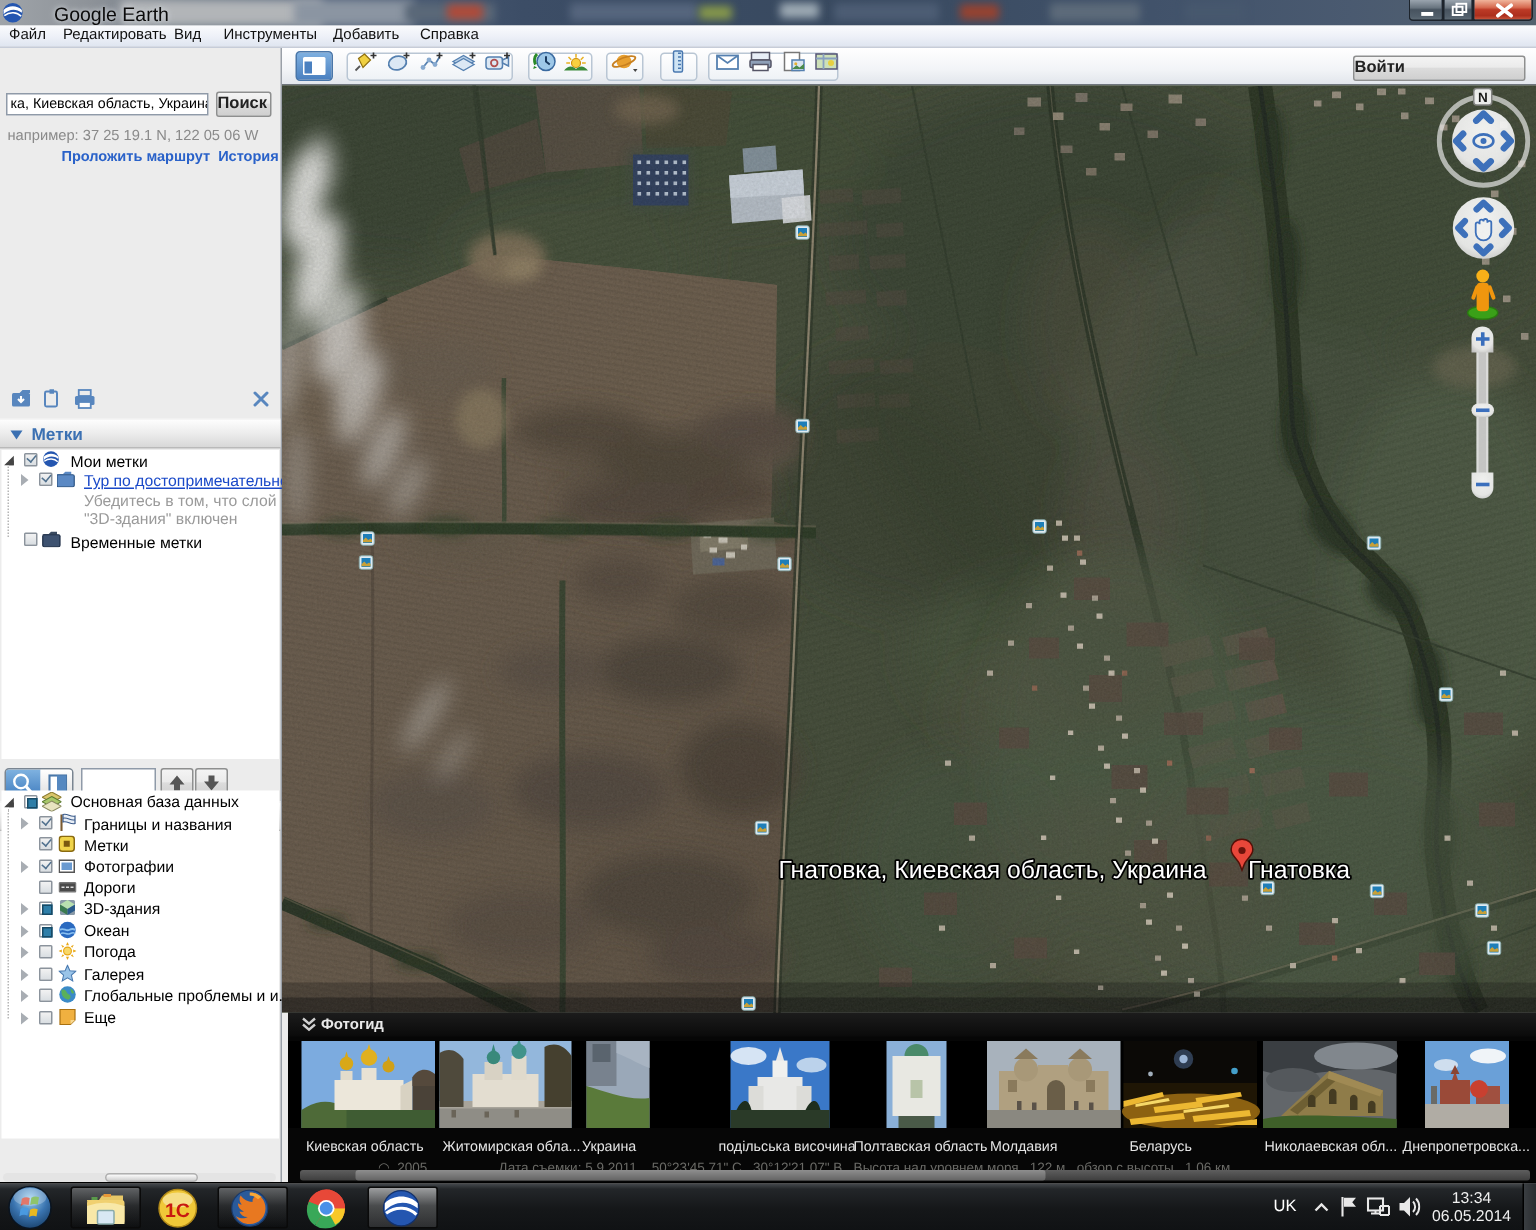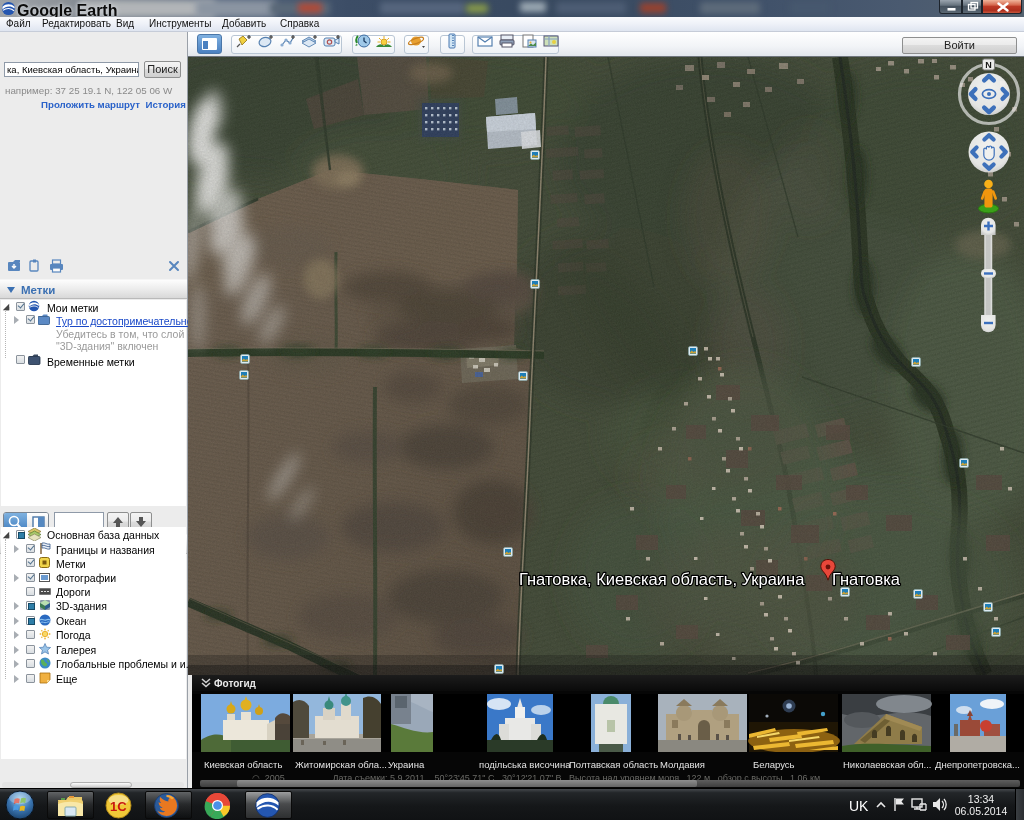--- a/index.html
+++ b/index.html
@@ -2,39 +2,39 @@
 <html><head><meta charset="utf-8">
 <style>
 *{margin:0;padding:0;box-sizing:border-box}
 html,body{width:1024px;height:820px;overflow:hidden;font-family:"Liberation Sans",sans-serif}
 #root{position:absolute;left:0;top:0;width:1024px;height:820px;background:#ececec}
 .abs{position:absolute}
 
 #titlebar{left:0;top:0;width:1024px;height:17px;background:linear-gradient(90deg,#9fa4a9 0,#8d9298 6%,#6f7a87 12%,#50617a 22%,#3c4d66 34%,#38495f 55%,#41526a 75%,#4a5a70 88%,#54626f 100%);overflow:hidden}
 .tb-blob{position:absolute;filter:blur(3px);border-radius:2px}
 #ge-ico{left:1px;top:1px;width:15px;height:15px}
-#title-txt{left:17px;top:2px;font-size:16px;color:#0b0b0b;font-weight:700;text-shadow:0 0 3px #cfd3d8,0 0 5px #cfd3d8}
+#title-txt{left:36px;top:2px;font-size:13px;color:#0b0b0b;font-weight:400;text-shadow:0 0 3px #cfd3d8,0 0 5px #cfd3d8}
 
 #winbtns{left:939px;top:0;width:84px;height:15px}
 .wbtn{position:absolute;top:0;height:14px;border:1px solid #1d242c;border-top:none;background:linear-gradient(180deg,#9aa4ae 0,#68747f 40%,#47535f 50%,#525f6b 85%,#5d6a74 100%);color:#fff}
 #wmin{left:0;width:23px;border-radius:0 0 0 3px}
 #wmax{left:23px;width:20px}
 #wclose{left:43px;width:40px;background:linear-gradient(180deg,#f0b49b 0,#d66a50 38%,#bc3a26 50%,#ad2f1d 80%,#c8563c 100%);border-radius:0 0 3px 0}
 
 #menubar{left:0;top:17px;width:1024px;height:15px;background:linear-gradient(180deg,#fafbfd 0,#eef1f8 50%,#dfe5f0 100%);border-bottom:1px solid #c6ccd8;font-size:10px;color:#111}
 .mitem{position:absolute;top:1px}
 
 #sidebar{left:0;top:32px;width:188px;height:756px;background:#ececec;border-right:1px solid #9aa0a8}
 .phead{position:absolute;left:0;width:187px;height:20px;background:linear-gradient(180deg,#fdfdfd 0,#ececec 50%,#d8d8d8 100%);border-bottom:1px solid #b9b9b9;border-top:1px solid #f5f5f5}
 .phead .tri{position:absolute;left:7px;top:7px;width:0;height:0;border-left:4px solid transparent;border-right:4px solid transparent;border-top:6px solid #3b70b2}
 .phead .ptxt{position:absolute;left:21px;top:4px;font-size:11.5px;font-weight:bold;color:#3b70b2}
 .white{position:absolute;background:#fff}
 
 #s-input{left:4px;top:30px;width:135px;height:15px;background:#fff;border:1px solid #8f9aa8;font-size:9.5px;padding:1px 2px;color:#000;overflow:hidden;white-space:nowrap}
-.w7btn{position:absolute;background:linear-gradient(180deg,#f4f4f4 0,#ebebeb 45%,#dcdcdc 50%,#cfcfcf 100%);border:1px solid #8e8f8f;border-radius:2px;font-weight:normal;color:#222;text-align:center}
+.w7btn{position:absolute;background:linear-gradient(180deg,#f4f4f4 0,#ebebeb 45%,#dcdcdc 50%,#cfcfcf 100%);border:1px solid #8e8f8f;border-radius:2px;font-weight:bold;color:#222;text-align:left}
 #s-hint{left:5px;top:53px;font-size:9.8px;color:#8a8a8a;white-space:nowrap}
 #s-links{left:41px;top:67px;font-size:9.7px;font-weight:bold;color:#2a62c9;white-space:nowrap}
 
 .trow{position:absolute;font-size:10.5px;color:#000;white-space:nowrap}
 .cb{position:absolute;width:9px;height:9px;background:linear-gradient(180deg,#f2f2f2,#d9dee2);border:1px solid #8b939c;border-radius:1px}
 .cb.c:after{content:"";position:absolute;left:1px;top:0px;width:5px;height:3px;border-left:1.6px solid #51718e;border-bottom:1.6px solid #51718e;transform:rotate(-50deg)}
 .cb.p{background:#fff}
 .cb.p:after{content:"";position:absolute;left:1px;top:1px;width:5px;height:5px;background:#2e7ea8;border:1px solid #174a66}
 .expo{position:absolute;width:0;height:0;border-top:4px solid transparent;border-bottom:4px solid transparent;border-left:5px solid #a8adb3}
 
@@ -1063,21 +1063,21 @@
     <circle cx="13.5" cy="13.5" r="4.3" fill="#4a90e8"></circle>
   </svg>
 
   <div class="tkbox" style="left:245px;background:linear-gradient(180deg,rgba(255,255,255,.55),rgba(255,255,255,.22) 45%,rgba(255,255,255,.12))"></div>
   <svg class="abs" style="left:254px;top:3px" width="27" height="27" viewBox="0 0 16 16">
         <circle cx="8" cy="8" r="7" fill="#2456b0" stroke="#12306a" stroke-width=".5"></circle>
         <path d="M1.5 6 C5 2.5,11 2.5,14.5 6 L14.5 8 C10 4.5,5 5.5,1.5 9 Z" fill="#fff"></path>
         <path d="M2 10 C6 7,11 7.5,14 10.5" stroke="#fff" stroke-width="1.2" fill="none"></path>
       </svg>
 
-  <div class="abs" style="left:849px;top:9px;color:#fff;font-size:14px">UK</div>
+  <div class="abs" style="left:849px;top:9px;color:#fff;font-size:11px">UK</div>
   <svg class="abs" style="left:876px;top:12px" width="10" height="8" viewBox="0 0 10 8">
         <path d="M1 6 L5 2 L9 6" fill="none" stroke="#e8e8e8" stroke-width="1.6"></path>
       </svg>
   <svg class="abs" style="left:893px;top:8px" width="13" height="15" viewBox="0 0 13 15">
         <path d="M2 1 v13" stroke="#e8e8e8" stroke-width="1.4"></path>
         <path d="M3 1.5 h8 l-2.5 3 l2.5 3 h-8z" fill="#e8e8e8"></path>
       </svg>
   <svg class="abs" style="left:911px;top:8px" width="16" height="15" viewBox="0 0 16 15">
         <rect x="1" y="2" width="10" height="8" fill="none" stroke="#e8e8e8" stroke-width="1.4"></rect>
         <path d="M3 12 h6 M6 10 v2" stroke="#e8e8e8" stroke-width="1.3"></path>

